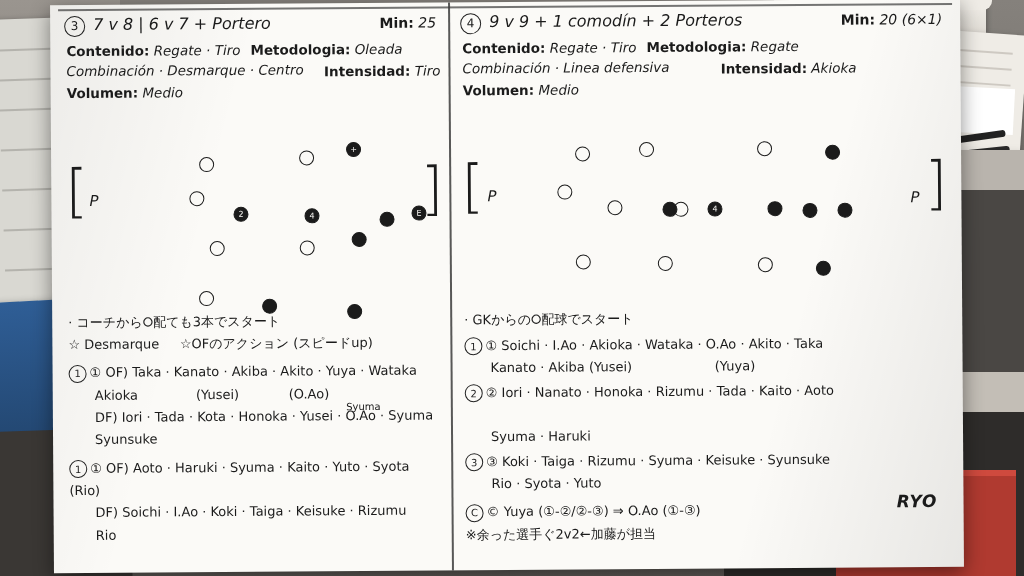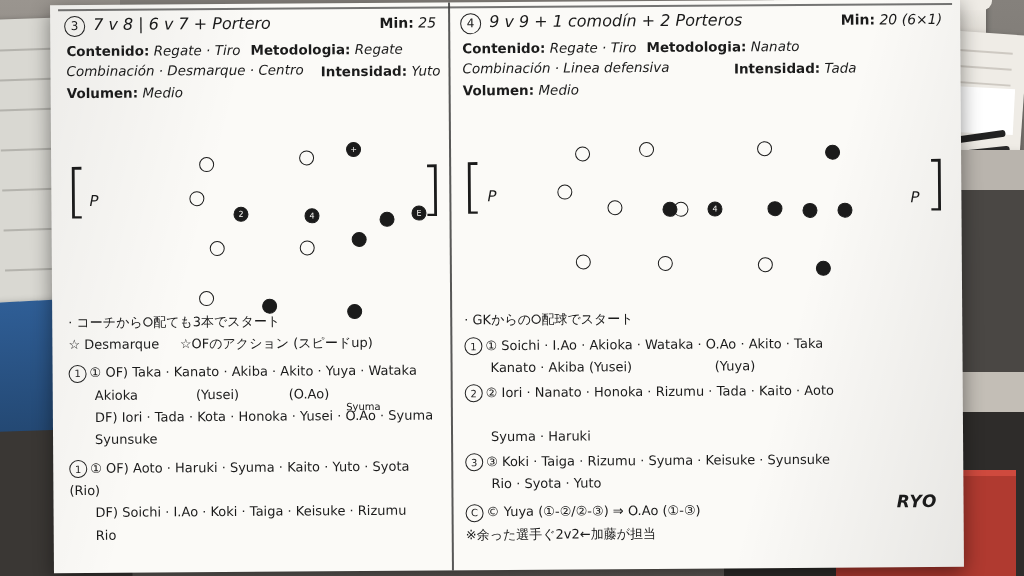--- a/index.html
+++ b/index.html
@@ -146,26 +146,26 @@
           <span class="lbl">Min:</span>
           <span class="hand">25</span>
         </span>
       </div>
 
       <div class="meta">
         <div class="row">
           <span><span class="lbl">Contenido:</span>
           <span class="hand">Regate · Tiro</span></span>
           <span><span class="lbl">Metodologia:</span>
-          <span class="hand">Regate</span></span>
+          <span class="hand">Oleada</span></span>
         </div>
         <div class="hand">Combinación · Desmarque · Centro</div>
         <div class="row" style="justify-content:flex-end;margin-top:-18px;">
           <span><span class="lbl">Intensidad:</span>
-          <span class="hand">Yuto</span></span>
+          <span class="hand">Tiro</span></span>
         </div>
         <div class="row">
           <span><span class="lbl">Volumen:</span>
           <span class="hand">Medio</span></span>
         </div>
       </div>
 
       <div class="pitch" id="pitchL">
         <span class="bracketL" style="left:4px;top:52px;">[</span>
         <span class="gk" style="left:28px;top:82px;">P</span>
@@ -207,26 +207,26 @@
           <span class="lbl">Min:</span>
           <span class="hand">20 (6×1)</span>
         </span>
       </div>
 
       <div class="meta">
         <div class="row">
           <span><span class="lbl">Contenido:</span>
           <span class="hand">Regate · Tiro</span></span>
           <span><span class="lbl">Metodologia:</span>
-          <span class="hand">Nanato</span></span>
+          <span class="hand">Regate</span></span>
         </div>
         <div class="hand">Combinación · Linea defensiva</div>
         <div class="row" style="justify-content:flex-end;margin-top:-18px;padding-right:90px;">
           <span><span class="lbl">Intensidad:</span>
-          <span class="hand">Tada</span></span>
+          <span class="hand">Akioka</span></span>
         </div>
         <div class="row">
           <span><span class="lbl">Volumen:</span>
           <span class="hand">Medio</span></span>
         </div>
       </div>
 
       <div class="pitch" id="pitchR">
         <span class="bracketL" style="left:4px;top:50px;">[</span>
         <span class="gk" style="left:30px;top:80px;">P</span>

